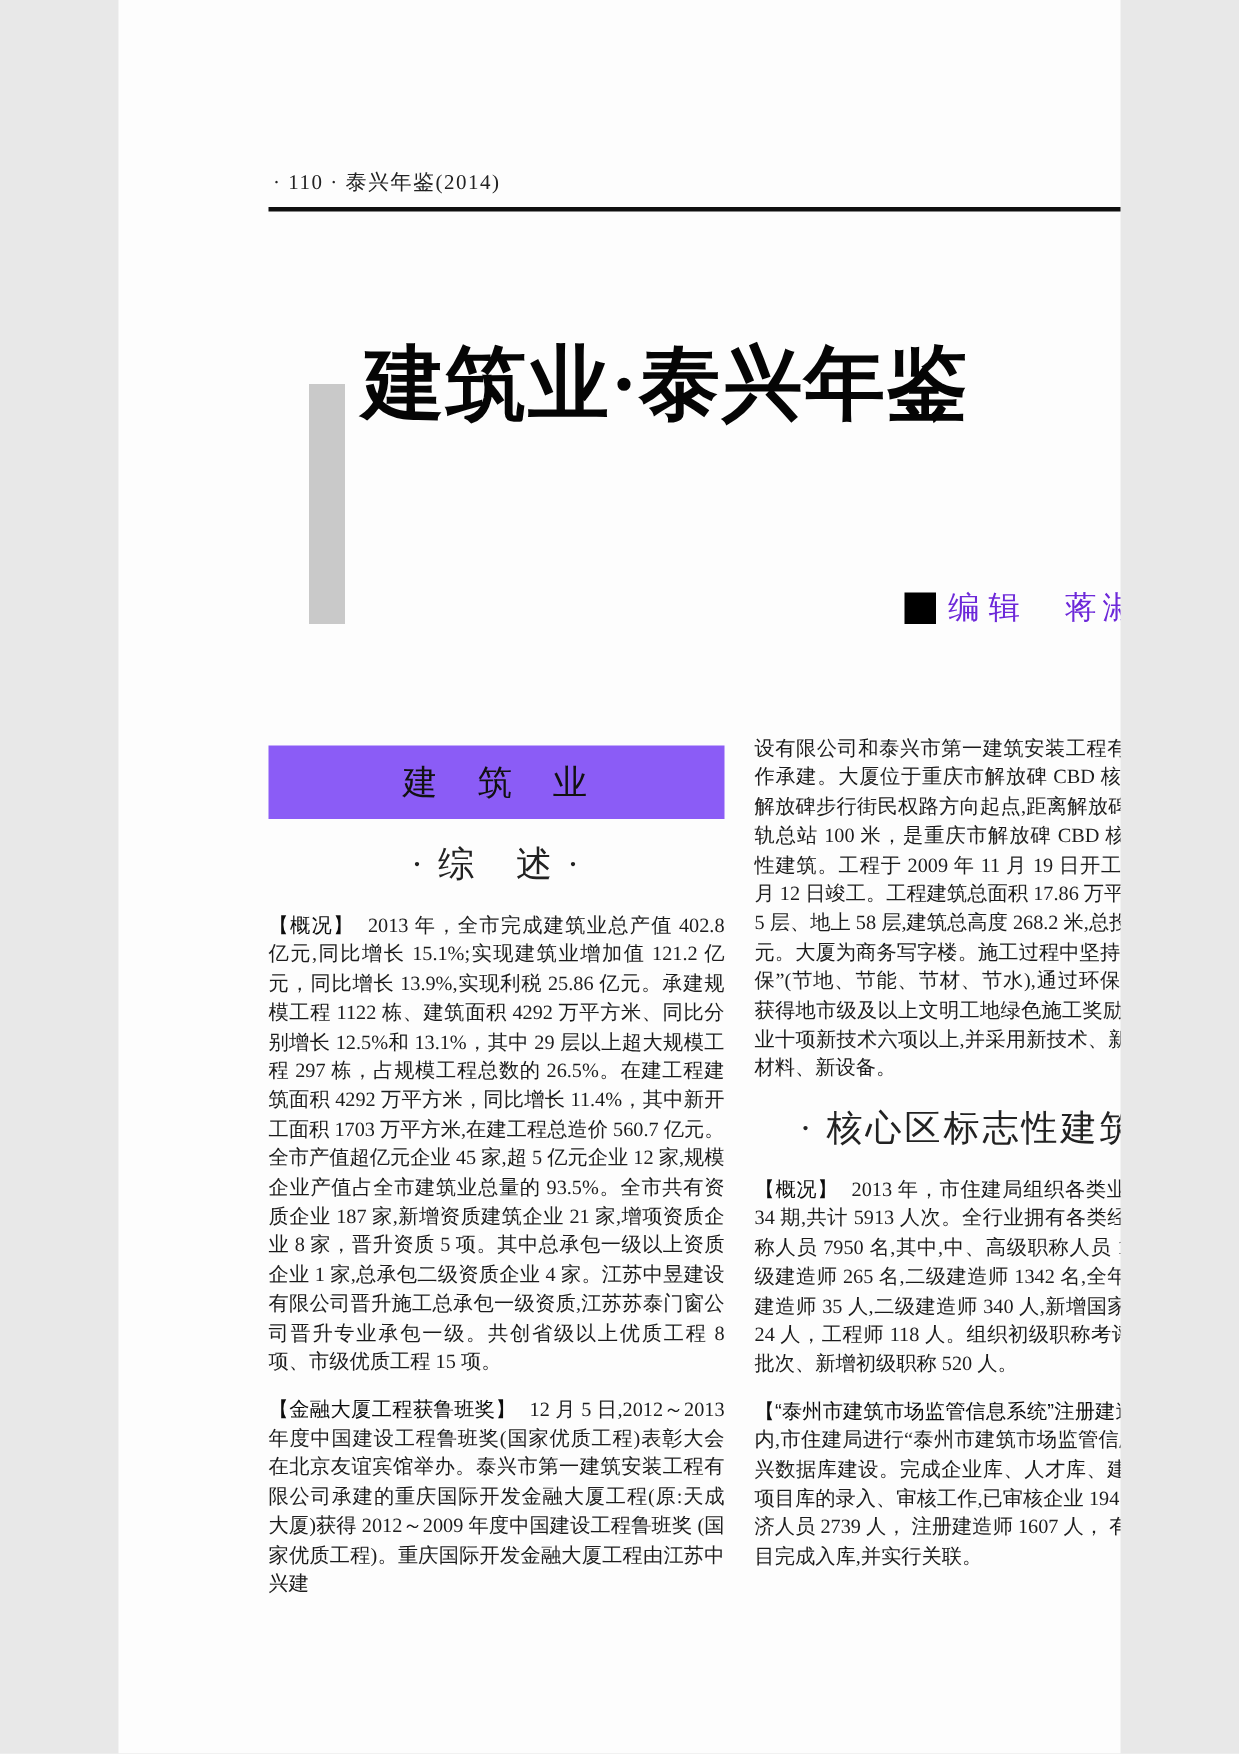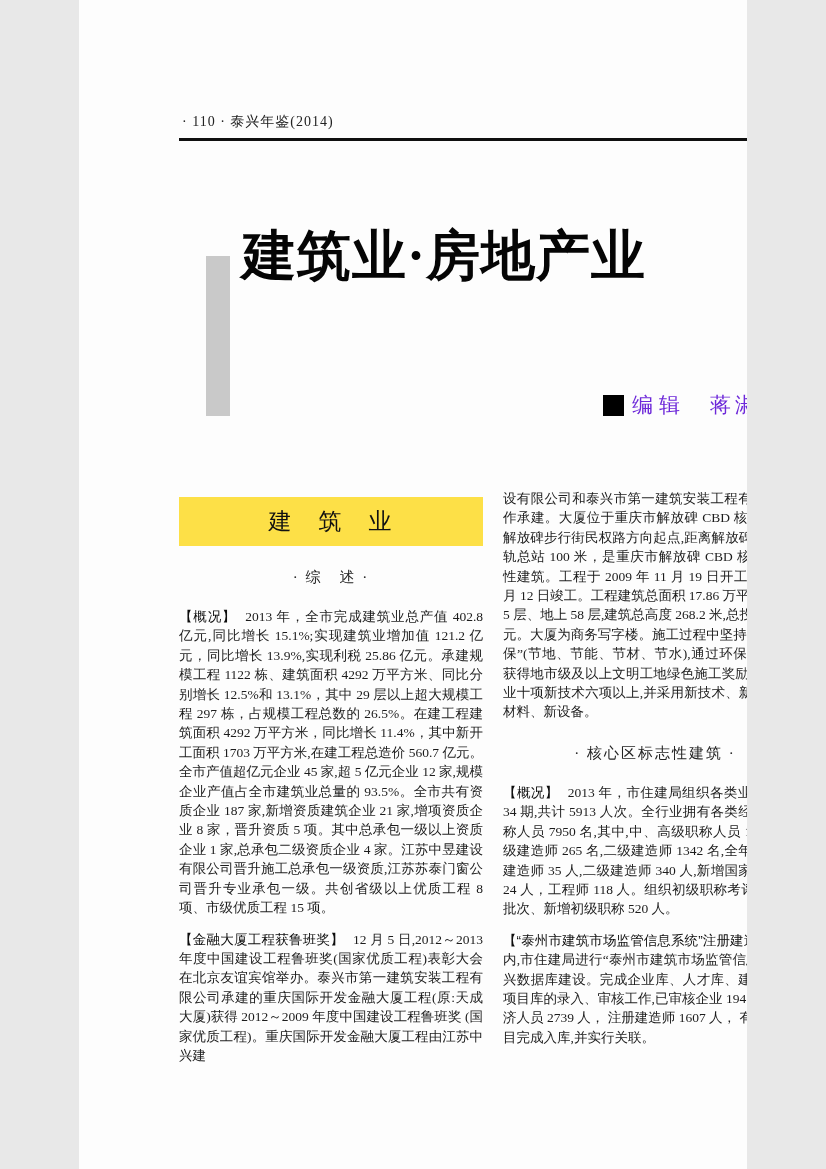--- a/index.html
+++ b/index.html
@@ -78,33 +78,33 @@
     font-size: 13.5px;
     line-height: 19.4px;
     text-align: justify;
     text-justify: inter-ideograph;
     color: #1c1c1c;
   }
   .col-left  { left: 100px; top: 497px; }
   .col-right { left: 424px; top: 489px; }
   .section-banner {
     height: 49px;
-    background: #fde047;
+    background: #8b5cf6;
     display: flex;
     align-items: center;
     justify-content: center;
   }
   .section-banner span {
     font-size: 23px;
     color: #111;
     letter-spacing: 2px;
   }
   .subsection-heading {
     text-align: center;
-    font-size: 15px;
+    font-size: 24px;
     line-height: 24px;
     letter-spacing: 2px;
     margin: 19px 0 18px 0;
     color: #222;
     font-weight: 400;
   }
   .body-para { margin: 0; }
   .body-para + .body-para { margin-top: 12px; }
   .entry-label {
     font-family: "Liberation Sans", sans-serif;
@@ -115,21 +115,21 @@
 </style>
 </head>
 <body>
 
 <div class="page">
 
   <div class="running-head">· 110 · 泰兴年鉴(2014)</div>
   <div class="header-rule"></div>
 
   <div class="title-deco-bar"></div>
-  <h1 class="chapter-title">建筑业·房地产业</h1>
+  <h1 class="chapter-title">建筑业·泰兴年鉴</h1>
 
   <div class="editor-line">
     <span class="editor-marker"></span>
     <span class="editor-label">编辑</span>
     <span class="editor-name">蒋淑颖</span>
   </div>
 
   <div class="col col-left">
     <div class="section-banner">
       <span>建　筑　业</span>

